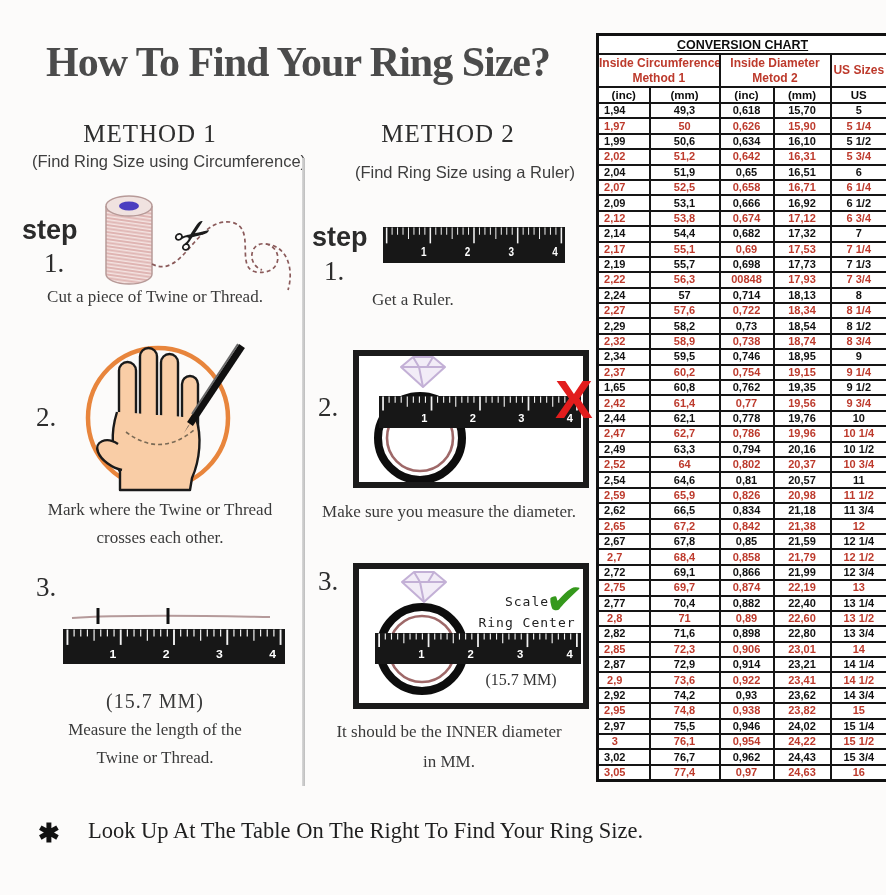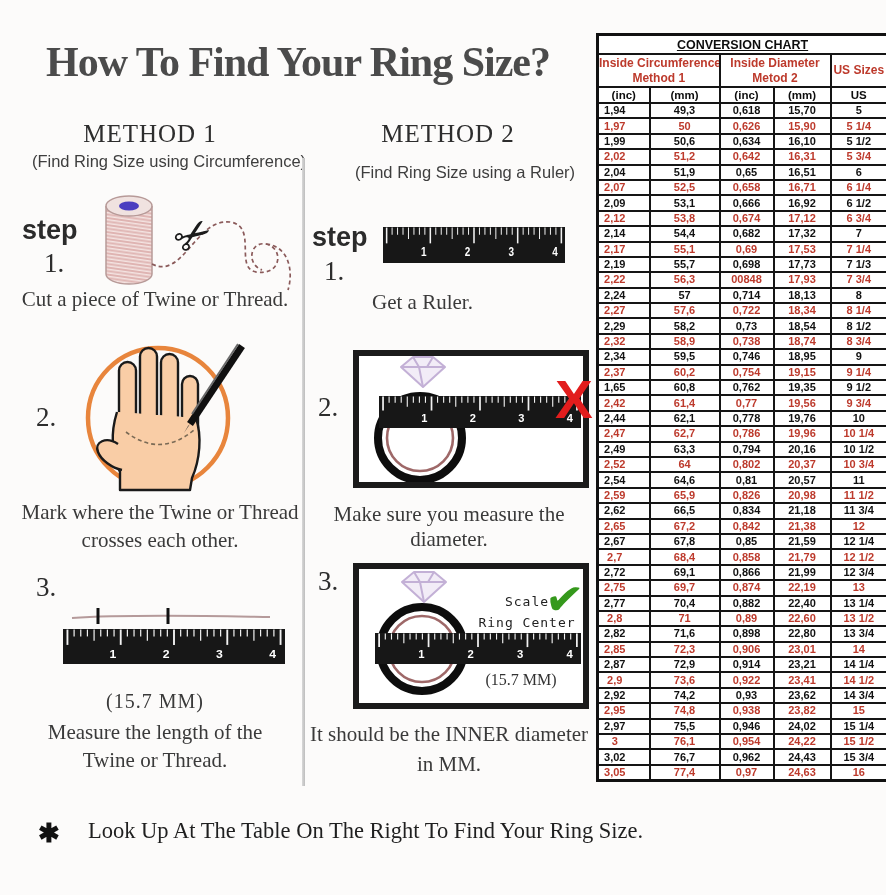--- a/index.html
+++ b/index.html
@@ -8,21 +8,21 @@
   .abs{position:absolute;}
   .ctr{text-align:center;}
   
   .page-title{left:0;top:38px;width:596px;font-size:42px;color:#4b4b4b;letter-spacing:-1px;font-weight:600;}
   .method-title{font-size:25px;color:#2d2d2d;letter-spacing:1px;}
   .method-sub{font-family:"Liberation Sans",sans-serif;font-size:16.5px;color:#3e3e3e;padding-left:17px;}
   .divider{left:302px;top:158px;width:3px;height:628px;background:linear-gradient(90deg,#d8d8d8,#bdbdbd);}
   
   .step-label{font-family:"Liberation Sans",sans-serif;font-weight:bold;font-size:27px;color:#2b2b2b;}
   .step-num{font-size:27px;color:#2d2d2d;}
-  .cap{font-size:21px;color:#3a3a3a;}
+  .cap{font-size:17px;color:#3a3a3a;}
   .cap-sm{font-size:20px;color:#3a3a3a;}
   
   .frame{border:6px solid #1b1b1b;background:#fff;}
   .xmark{font-family:"Liberation Sans",sans-serif;font-weight:bold;font-size:54px;line-height:1;
          color:#e21d1d;transform:scaleX(1.05);}
   .checkmark{font-size:46px;line-height:1;color:#35991c;transform:rotate(6deg);}
   .scale-label{font-family:"DejaVu Sans Mono",monospace;font-size:13px;line-height:21px;color:#222;
                letter-spacing:1px;white-space:pre;}
   .mm-note{font-size:16px;color:#333;}
   

